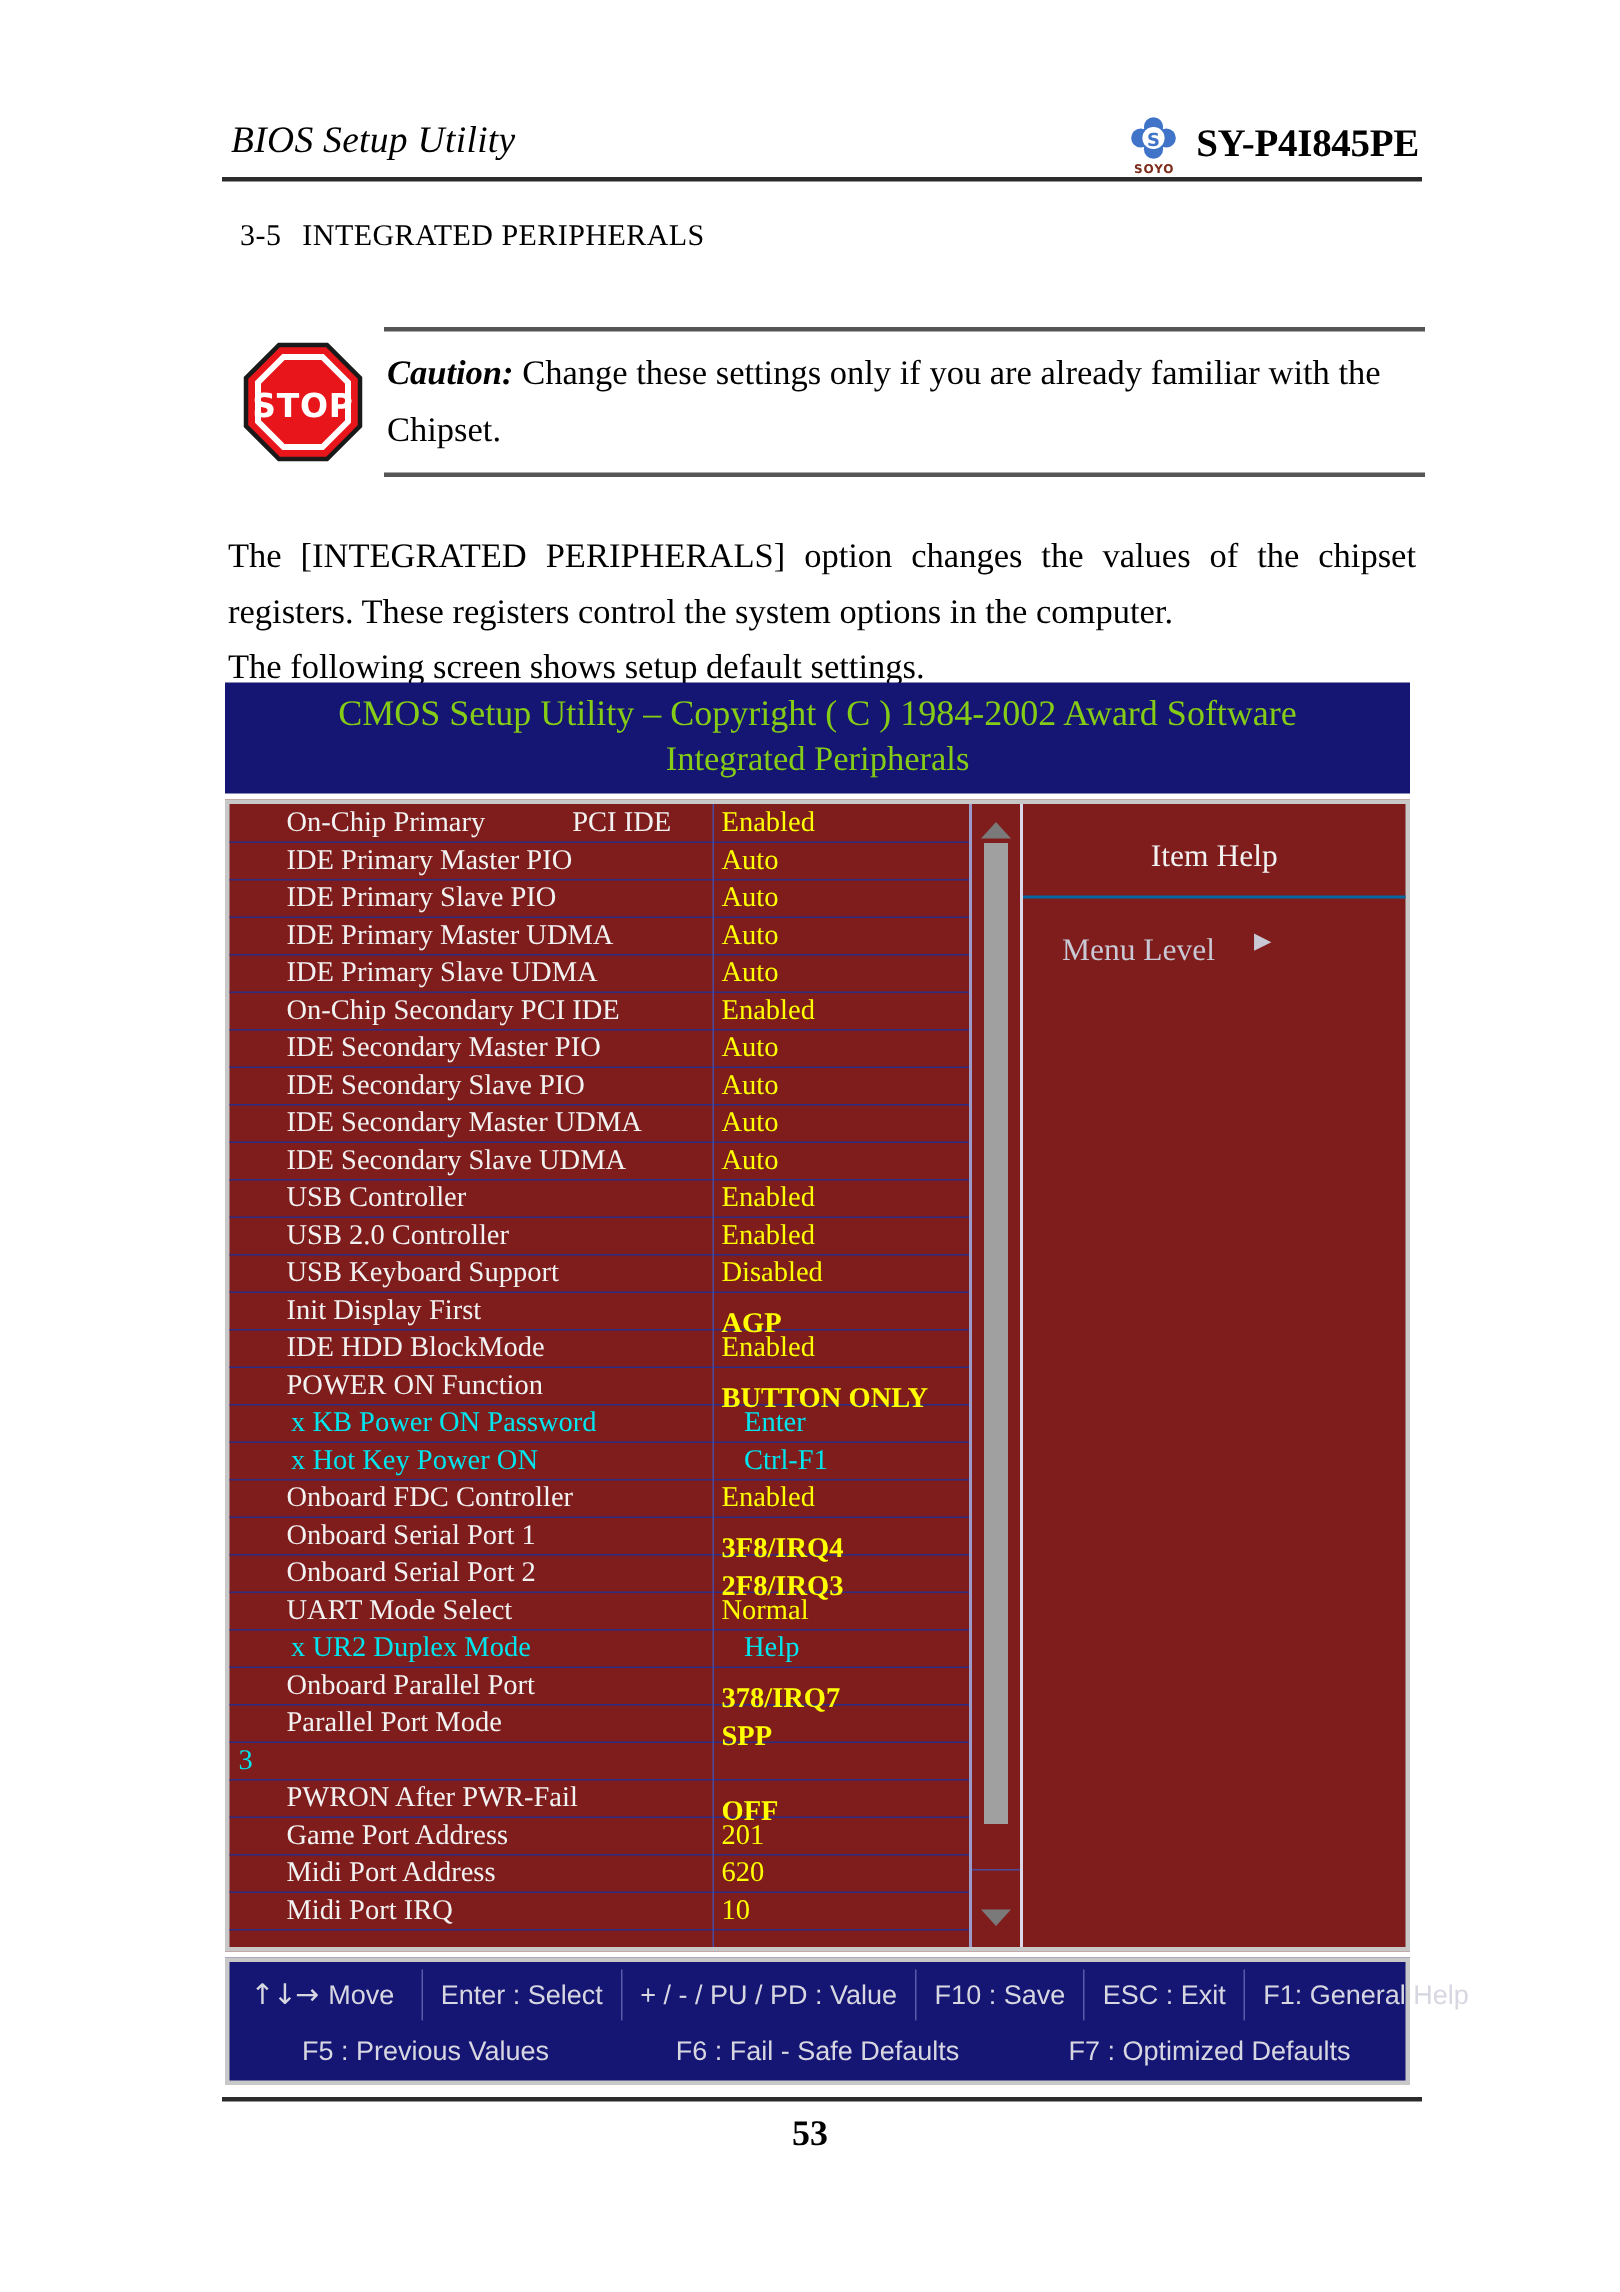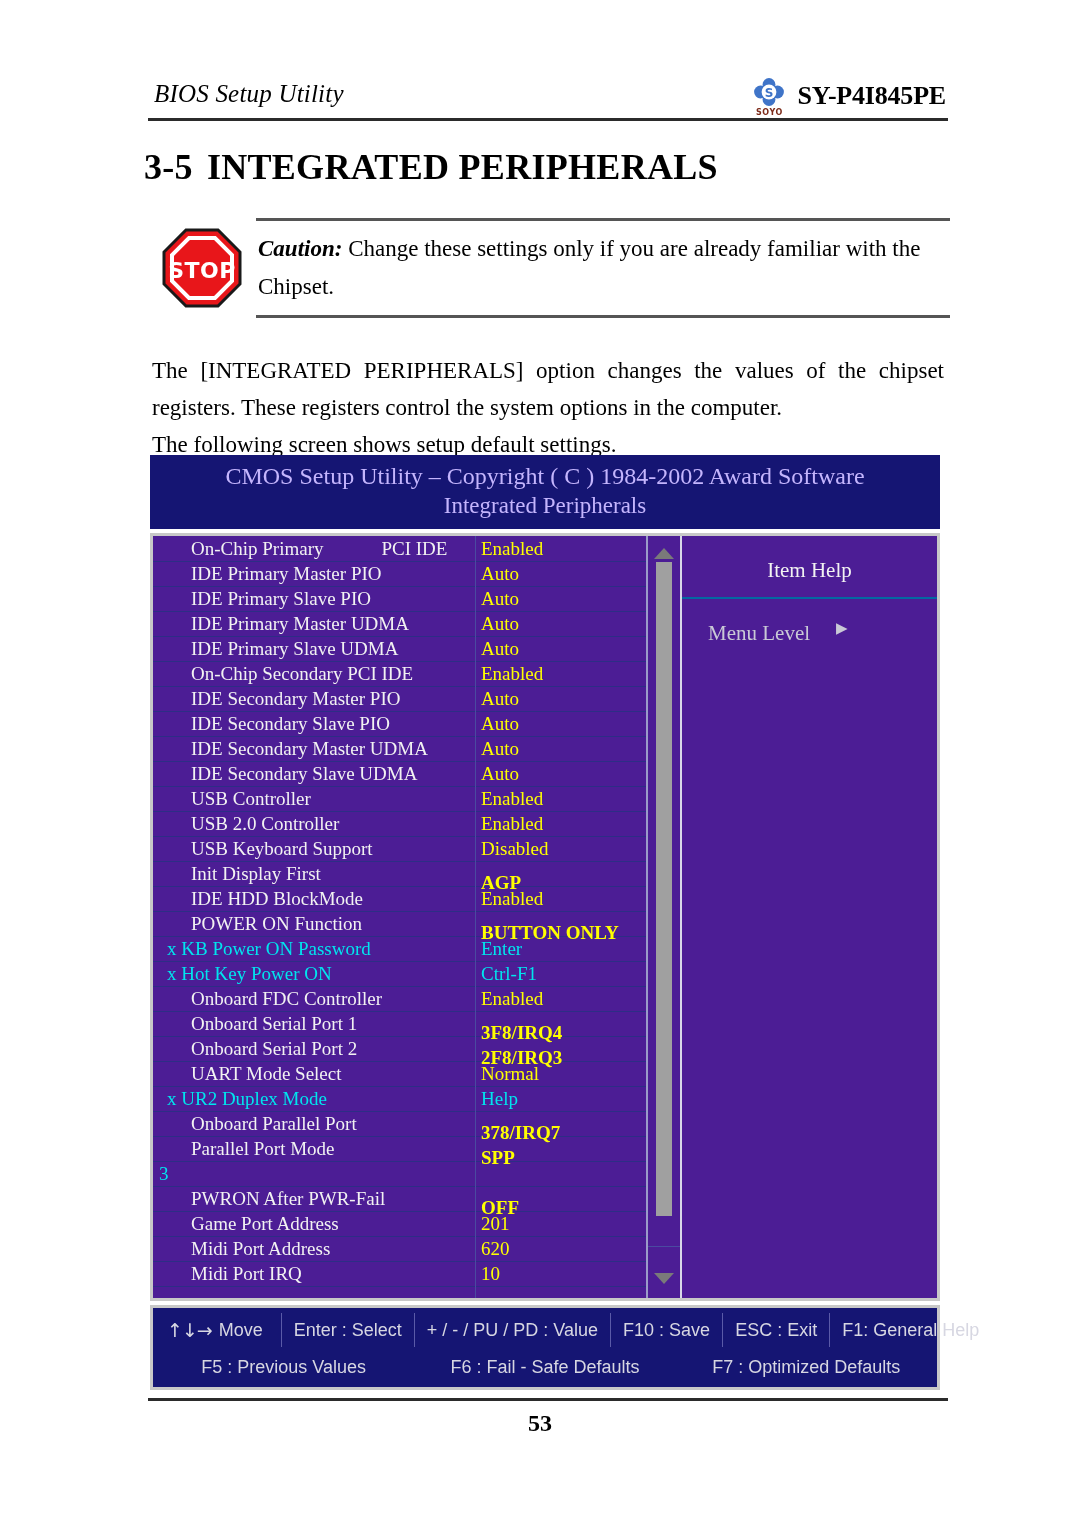--- a/index.html
+++ b/index.html
@@ -70,24 +70,24 @@
     left: 148px;
     top: 118px;
     width: 800px;
     height: 3px;
     background: #2b2b2b;
   }
 
   
   .section-heading {
     position: absolute;
-    left: 144px;
+    left: 160px;
     top: 146px;
-    font-size: 36px;
-    font-weight: bold;
+    font-size: 20px;
+    font-weight: normal;
     letter-spacing: .3px;
     white-space: nowrap;
   }
   .section-heading .num { margin-right: 14px; }
 
   
   .caution {
     position: absolute;
     left: 150px;
     top: 218px;
@@ -135,32 +135,32 @@
 
   
   .bios {
     position: absolute;
     left: 150px;
     top: 455px;
     width: 790px;
   }
   .bios-title {
     background: #151573;
-    color: #c4b5fd;
+    color: #84cc16;
     text-align: center;
     padding: 6px 0 8px 0;
     font-size: 24px;
     line-height: 30px;
   }
   .bios-title .line2 { font-size: 23px; }
 
   .bios-main {
     margin-top: 4px;
     border: 3px solid #c8c8c8;
-    background: #4c1d95;
+    background: #7f1d1d;
     display: flex;
     height: 768px;
     box-sizing: border-box;
   }
   .bios-left {
     width: 493px;
     position: relative;
     box-sizing: border-box;
   }
   .opt-list {
@@ -185,21 +185,21 @@
   .opt-label .gapword { padding-left: 58px; }
   .opt-value {
     flex: 1;
     padding-left: 6px;
     font-size: 19px;
     color: #ffff00;
     white-space: nowrap;
   }
   .opt-row.dim .opt-label,
   .opt-row.dim .opt-value { color: #00e5ee; }
-  .opt-row.dim .opt-label { padding-left: 14px; }
+  .opt-row.dim .opt-label { padding-left: 26px; margin-left: 15px; }
   .opt-row.bold .opt-value { font-weight: bold; margin-top: 18px; }
   .col-sep {
     position: absolute;
     left: 322px;
     top: 0;
     bottom: 0;
     width: 1px;
     background: #4a4aa0;
   }
 

